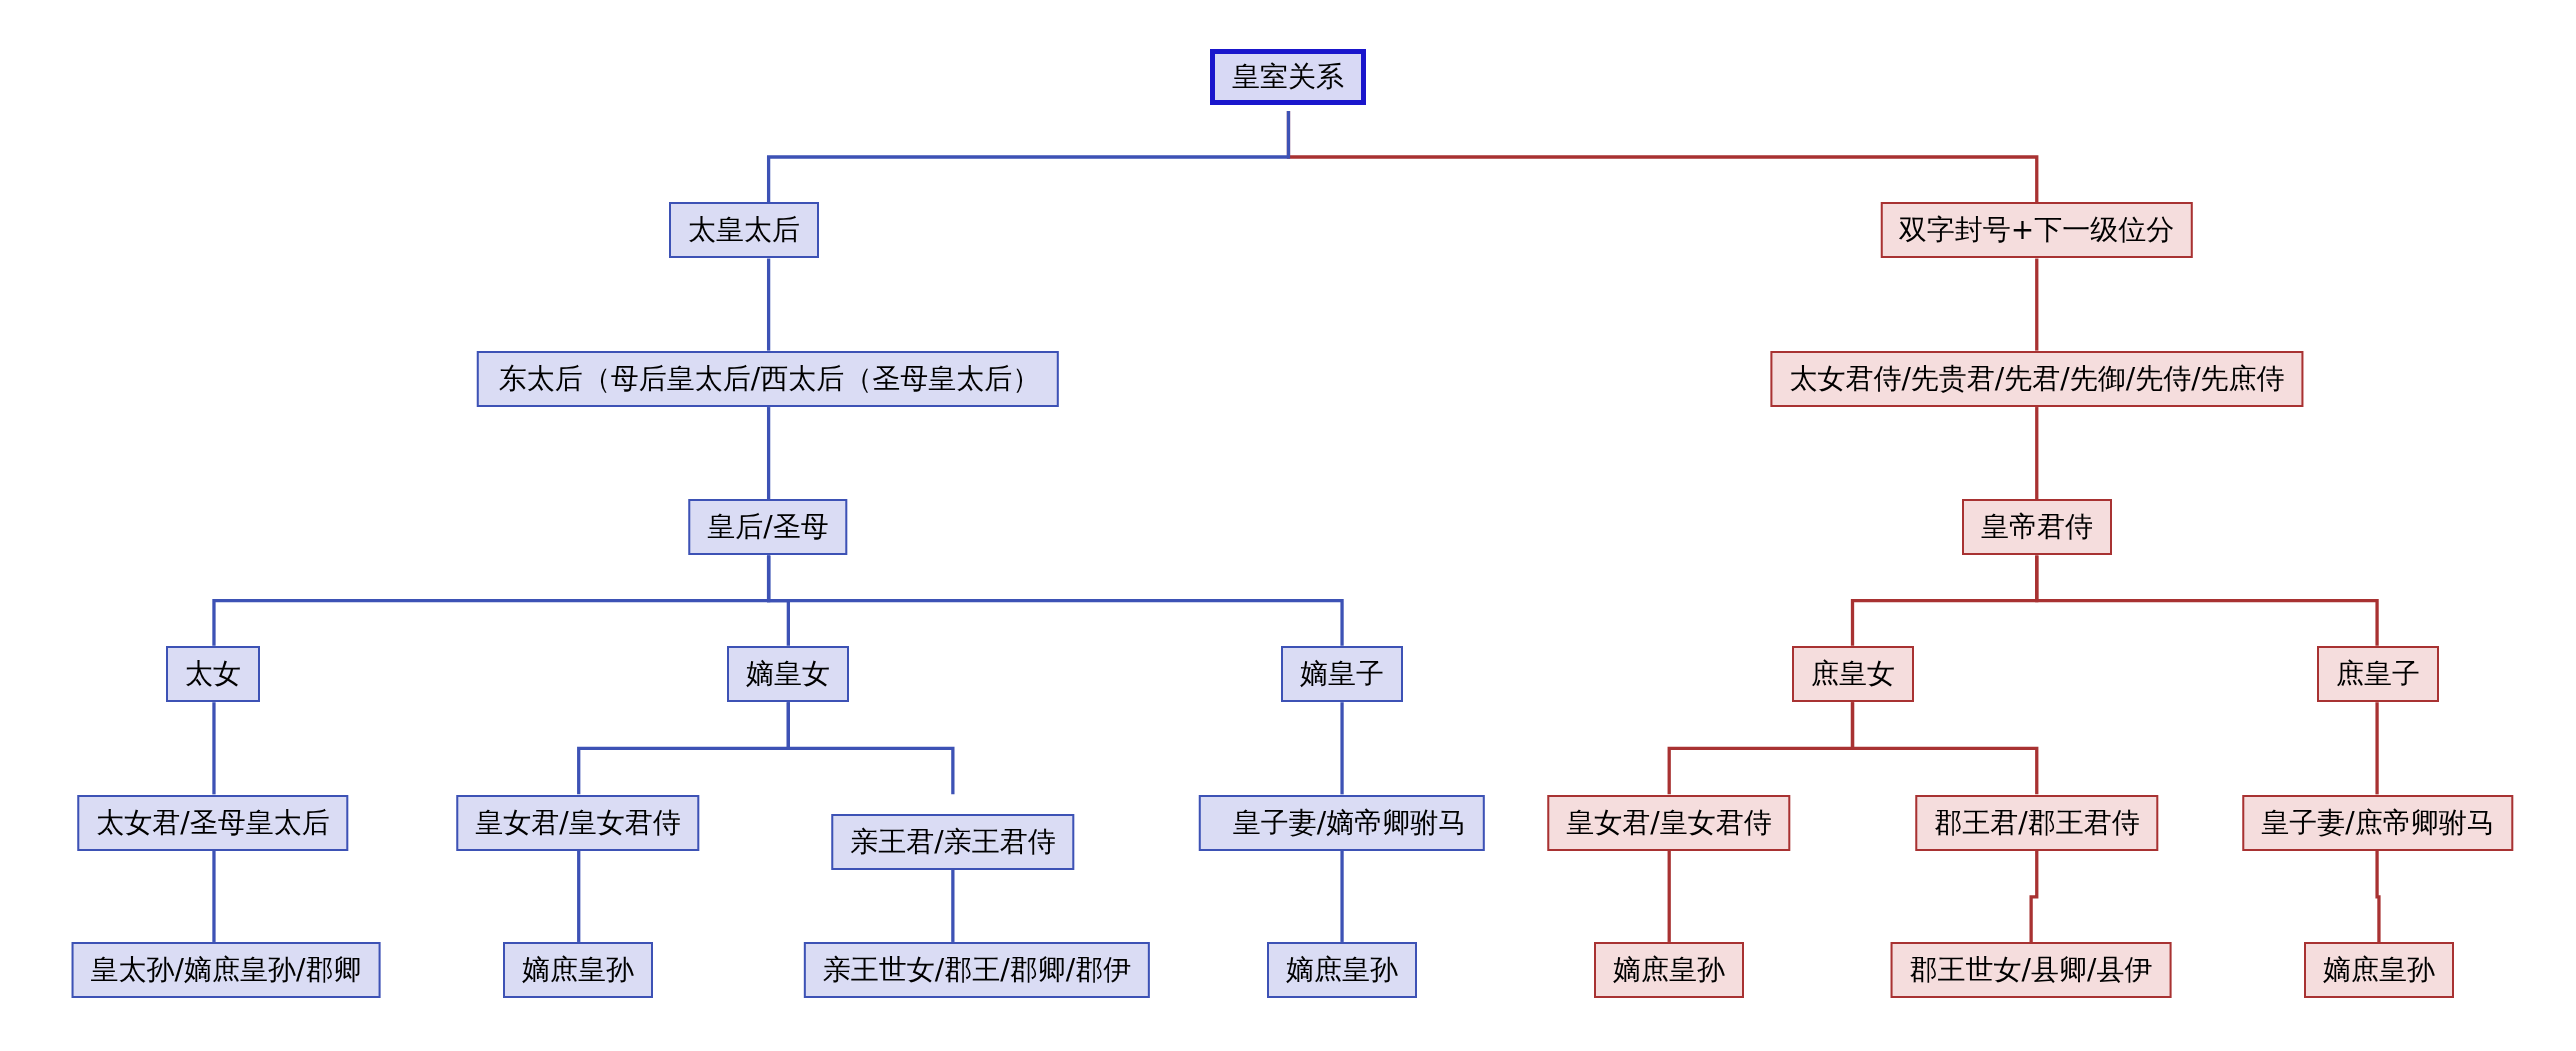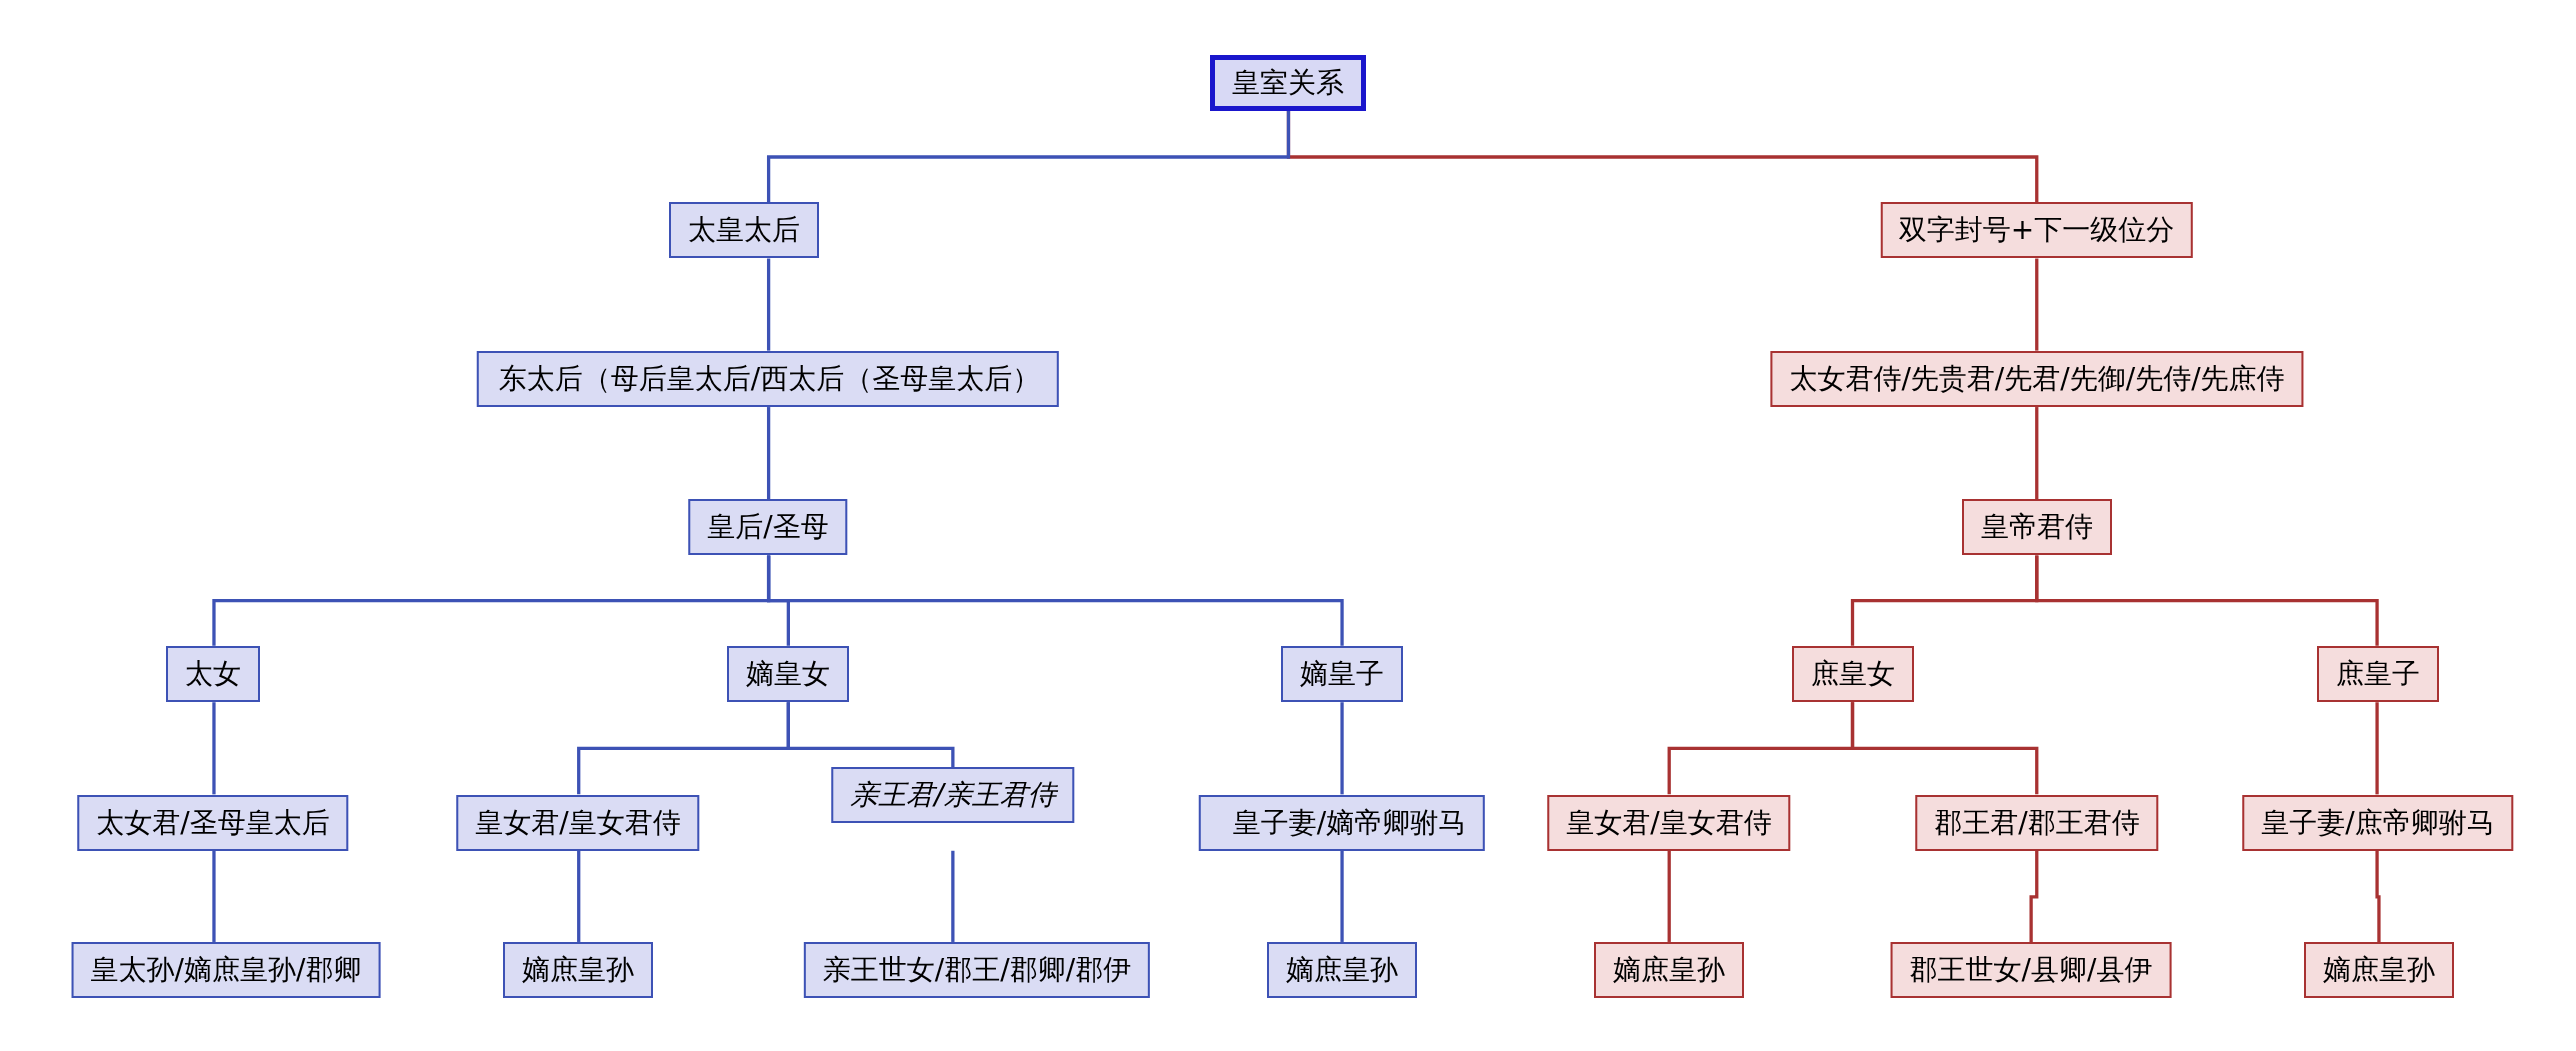--- a/index.html
+++ b/index.html
@@ -69,30 +69,30 @@
       <polyline points="227,747 227,845" fill="none" stroke="#3d52b5" stroke-width="3.5"></polyline>
       <polyline points="838,747 838,796 615,796 615,845" fill="none" stroke="#3d52b5" stroke-width="3.5"></polyline>
       <polyline points="838,747 838,796 1013,796 1013,845" fill="none" stroke="#3d52b5" stroke-width="3.5"></polyline>
       <polyline points="1427,747 1427,845" fill="none" stroke="#3d52b5" stroke-width="3.5"></polyline>
       <polyline points="227,905 227,1002" fill="none" stroke="#3d52b5" stroke-width="3.5"></polyline>
       <polyline points="615,905 615,1002" fill="none" stroke="#3d52b5" stroke-width="3.5"></polyline>
       <polyline points="1013,905 1013,1002" fill="none" stroke="#3d52b5" stroke-width="3.5"></polyline>
       <polyline points="1427,905 1427,1002" fill="none" stroke="#3d52b5" stroke-width="3.5"></polyline>
     </svg>
   <div id="nodes">
-      <div class="node node--root" style="left: 1288px; top: 55px;">皇室关系</div>
+      <div class="node node--root" style="left: 1288px; top: 49px;">皇室关系</div>
       <div class="node node--blue" style="left: 744px; top: 202px;">太皇太后</div>
       <div class="node node--blue" style="left: 768px; top: 351px; padding-left: 20px;">东太后（母后皇太后/西太后（圣母皇太后）</div>
       <div class="node node--blue" style="left: 768px; top: 499px;">皇后/圣母</div>
       <div class="node node--blue" style="left: 213px; top: 646px;">太女</div>
       <div class="node node--blue" style="left: 788px; top: 646px;">嫡皇女</div>
       <div class="node node--blue" style="left: 1342px; top: 646px;">嫡皇子</div>
       <div class="node node--blue" style="left: 213px; top: 795px;">太女君/圣母皇太后</div>
       <div class="node node--blue" style="left: 578px; top: 795px;">皇女君/皇女君侍</div>
-      <div class="node node--blue" style="left: 953px; top: 767px; font-style: italic;">亲王君/亲王君侍</div>
+      <div class="node node--blue" style="left: 953px; top: 814px;">亲王君/亲王君侍</div>
       <div class="node node--blue" style="left: 1342px; top: 795px; padding-left: 32px;">皇子妻/嫡帝卿驸马</div>
       <div class="node node--blue" style="left: 213px; top: 942px; margin-left: 13px;">皇太孙/嫡庶皇孙/郡卿</div>
       <div class="node node--blue" style="left: 578px; top: 942px;">嫡庶皇孙</div>
       <div class="node node--blue" style="left: 953px; top: 942px; margin-left: 24px;">亲王世女/郡王/郡卿/郡伊</div>
       <div class="node node--blue" style="left: 1342px; top: 942px;">嫡庶皇孙</div>
       <div class="node node--red" style="left: 2037px; top: 202px; padding-left: 16px;">双字封号+下一级位分</div>
       <div class="node node--red" style="left: 2037px; top: 351px;">太女君侍/先贵君/先君/先御/先侍/先庶侍</div>
       <div class="node node--red" style="left: 2037px; top: 499px;">皇帝君侍</div>
       <div class="node node--red" style="left: 1853px; top: 646px;">庶皇女</div>
       <div class="node node--red" style="left: 2378px; top: 646px;">庶皇子</div>

